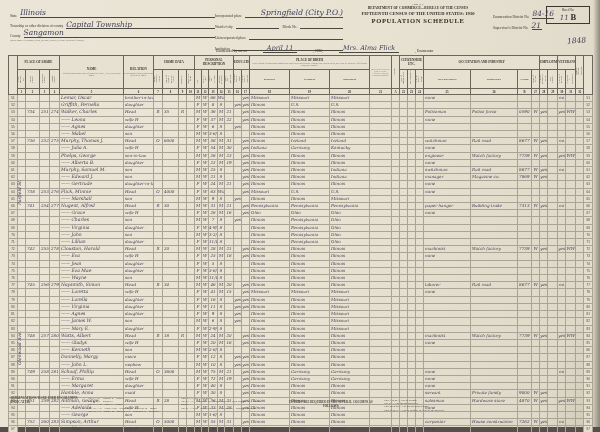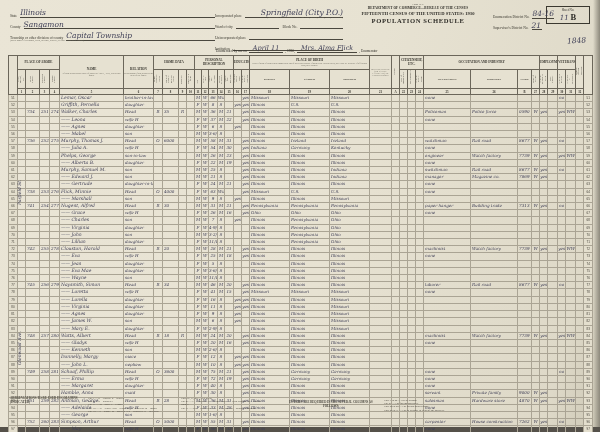--- a/index.html
+++ b/index.html
@@ -16,21 +16,21 @@
   .flabel{font-size:3.6px;white-space:nowrap;color:#3a382f;}
   .fnote{font-size:2.4px;color:#6a675c;margin-top:-1px;line-height:1;}
   .fval{flex:1;border-bottom:0.8px solid #4a473e;margin-left:3px;min-height:7px;}
   .hw{font-family:"DejaVu Serif",serif;font-style:italic;color:#3d3d55;}
   .fval.hw{font-size:7.5px;line-height:1;white-space:nowrap;}
   .t-form{font-size:2.6px;color:#5c5950;}
   .t-dept{font-size:3.4px;font-weight:bold;letter-spacing:0.1px;}
   .t-census{font-size:4.6px;font-weight:bold;margin-top:1px;}
   .t-sched{font-size:6.6px;font-weight:bold;letter-spacing:0.6px;margin-top:1px;}
   .enum-line{position:absolute;top:44px;left:216px;display:flex;align-items:flex-end;font-size:3.5px;white-space:nowrap;}
-  .enum-line .hw{font-size:6.5px;border-bottom:0.6px solid #4a473e;padding:0 4px;margin:0 2px;}
+  .enum-line .hw{font-size:6.5px;border-bottom:0.6px solid #4a473e;padding:0 4px;margin:0 16px;}
   .sheetbox{float:right;width:38px;border:1px solid #3a382f;text-align:center;padding:1px 2px;margin-left:4px;}
   .sheetbox .lbl{font-size:3.2px;}
   .sheetbox .val{font-size:7px;}
   .sheetbox .val b{font-family:"Liberation Serif",serif;font-style:normal;font-size:8.5px;color:#2f2d28;}
   .stamp{position:absolute;top:33px;right:4px;font-size:7.5px;transform:rotate(-4deg);}
   
   .table-wrap{position:absolute;top:55px;left:8px;width:584px;}
   table{border-collapse:collapse;table-layout:fixed;width:584px;}
   th,td{border:0.6px solid #9d9787;padding:0;overflow:hidden;}
   thead th{border-color:#6b665a;background:#e6e1d1;}
@@ -62,27 +62,27 @@
 <body>
 
 <div class="page">
 
   <div class="hdr">
     <div class="hz-left">
       <div class="fline">
         <span class="flabel">State</span>
         <span class="fval hw">Illinois</span>
       </div>
+      <div class="fline" style="margin-bottom:0;">
+        <span class="flabel" style="max-width:60px;line-height:1.1;">Township or other division of county</span>
+        <span class="fval hw">Capital Township</span>
+      </div>
       <div class="fline">
         <span class="flabel">County</span>
         <span class="fval hw">Sangamon</span>
-      </div>
-      <div class="fline" style="margin-bottom:0;">
-        <span class="flabel" style="max-width:60px;line-height:1.1;">Township or other division of county</span>
-        <span class="fval hw">Capital Township</span>
       </div>
       <div class="fnote">(Insert name of township, town, precinct, district, or other division of county)</div>
     </div>
 
     <div class="hz-mid">
       <div class="fline" style="margin-bottom:0;">
         <span class="flabel">Incorporated place</span>
         <span class="fval hw">Springfield (City P.O.)</span>
       </div>
       <div class="fnote">(Insert name of incorporated place and class, as city, village, town, or borough)</div>

